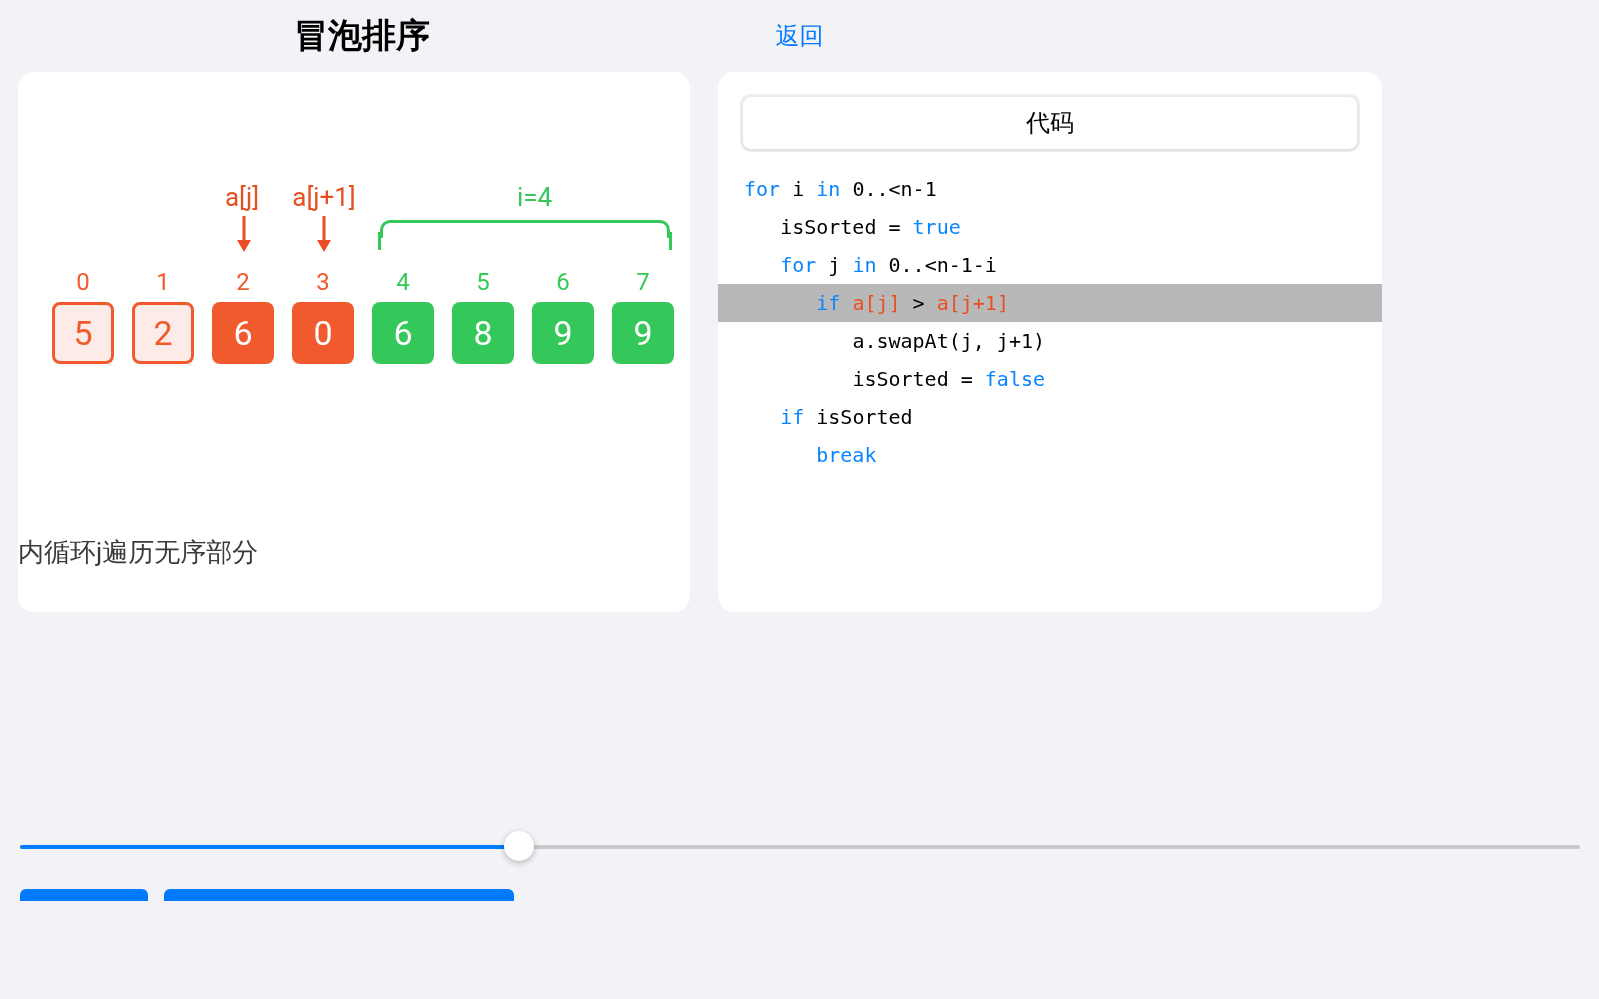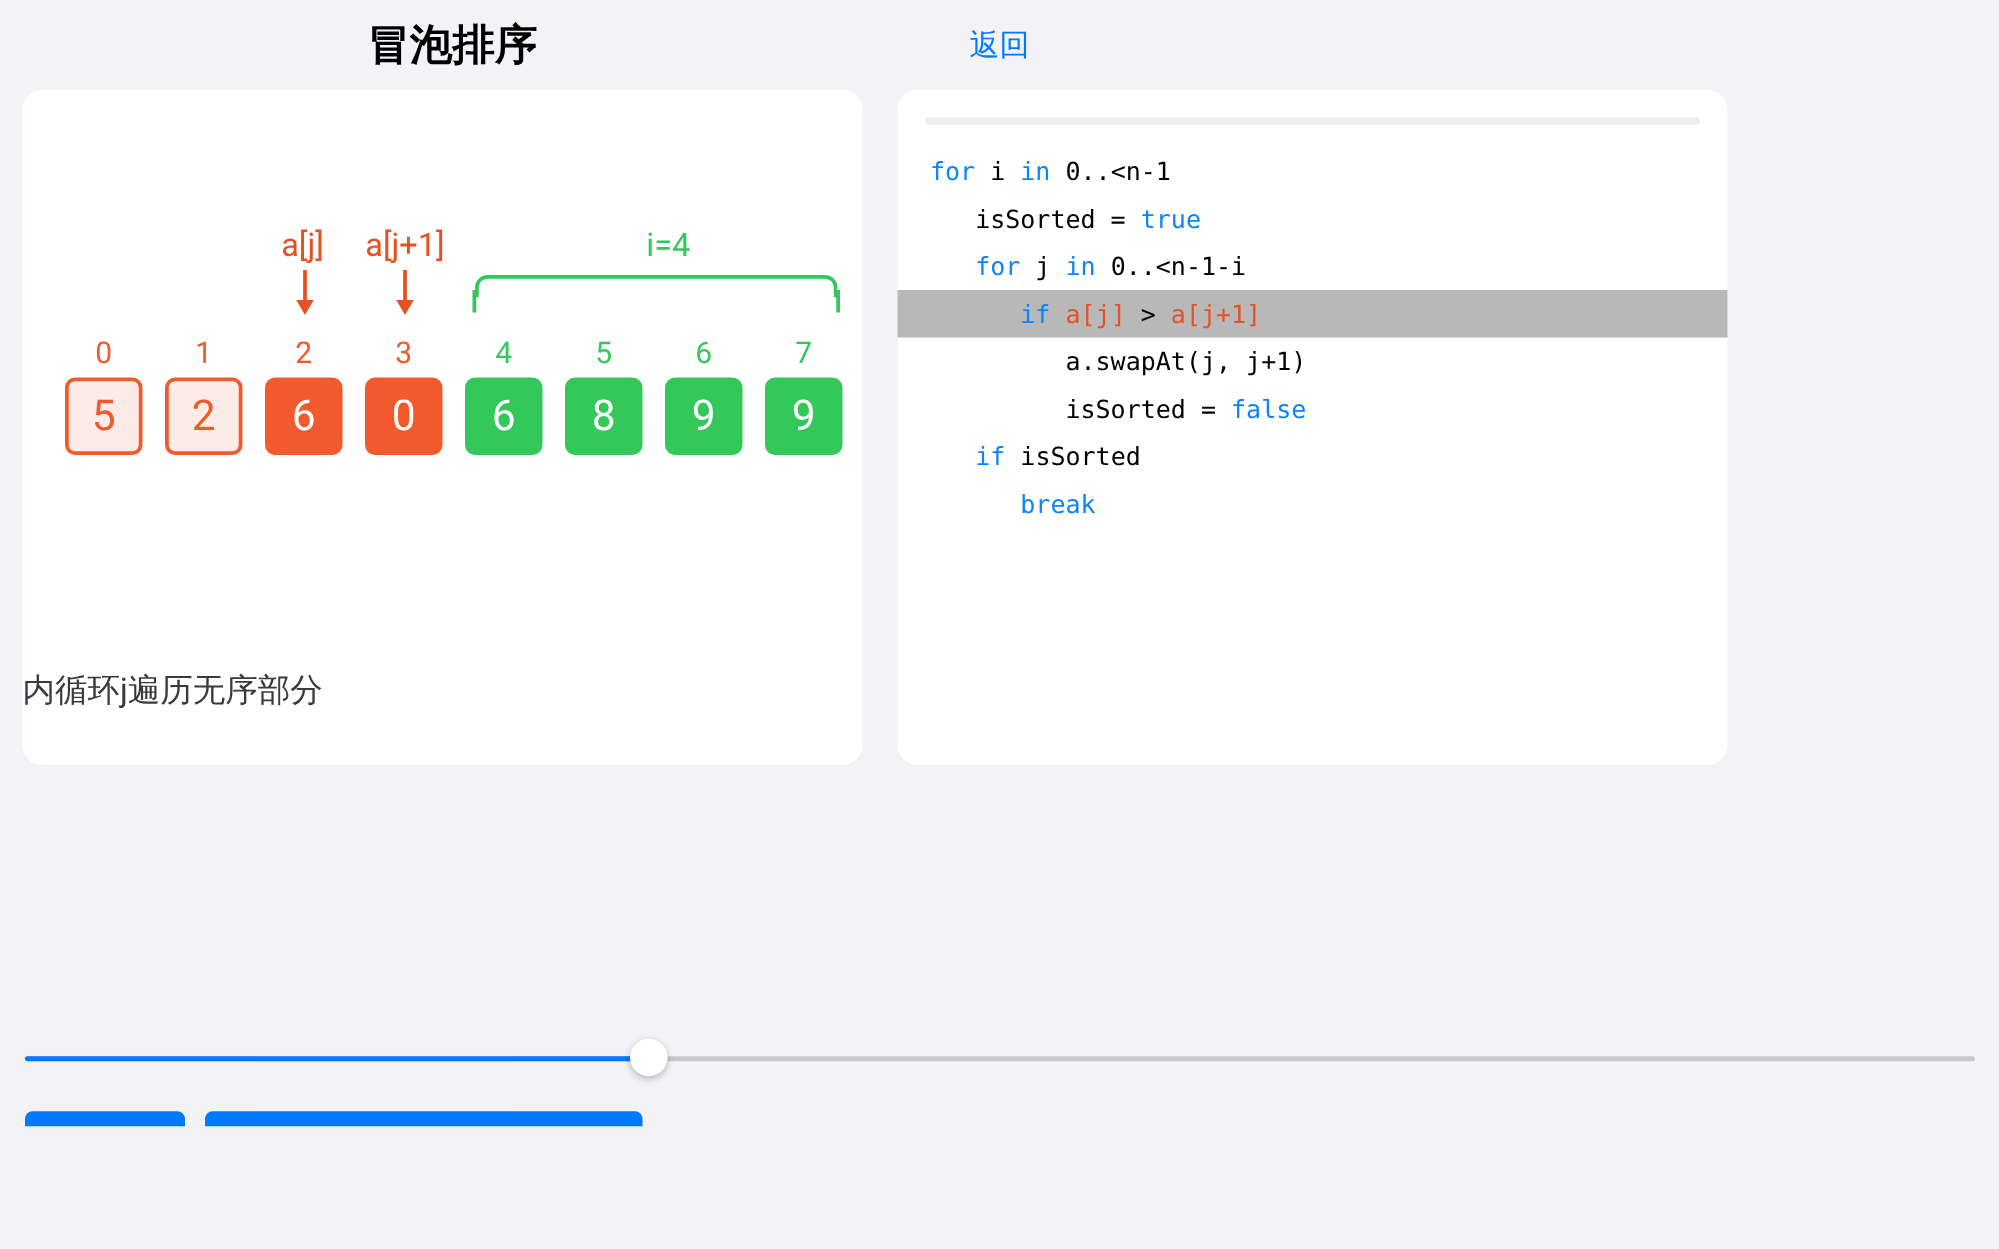--- a/index.html
+++ b/index.html
@@ -255,20 +255,21 @@
           <div class="cell sorted">9</div>
           <div class="cell sorted">9</div>
         </div>
     </div>
 
     <div class="caption">内循环j遍历无序部分</div>
   </div>
 
   <div class="code-panel">
     <div class="tabs">
+      <div class="tab active">代码</div>
     </div>
     <div class="code-block" id="code-block"><div class="code-line"><span></span><span class="kw">for</span><span> i </span><span class="kw">in</span><span> 0..&lt;n-1</span></div><div class="code-line"><span>   </span><span>isSorted = </span><span class="val">true</span></div><div class="code-line"><span>   </span><span class="kw">for</span><span> j </span><span class="kw">in</span><span> 0..&lt;n-1-i</span></div><div class="code-line hl"><span>      </span><span class="kw">if</span><span> </span><span class="orange">a[j]</span><span> &gt; </span><span class="orange">a[j+1]</span></div><div class="code-line"><span>         </span><span>a.swapAt(j, j+1)</span></div><div class="code-line"><span>         </span><span>isSorted = </span><span class="val">false</span></div><div class="code-line"><span>   </span><span class="kw">if</span><span> isSorted</span></div><div class="code-line"><span>      </span><span class="kw">break</span></div></div>
   </div>
 </div>
 
 <div class="slider-wrap">
   <div class="slider-track"></div>
   <div class="slider-fill" id="slider-fill" style="width: 32%;"></div>
   <div class="slider-thumb" id="slider-thumb" style="left: 32%;"></div>
 </div>

